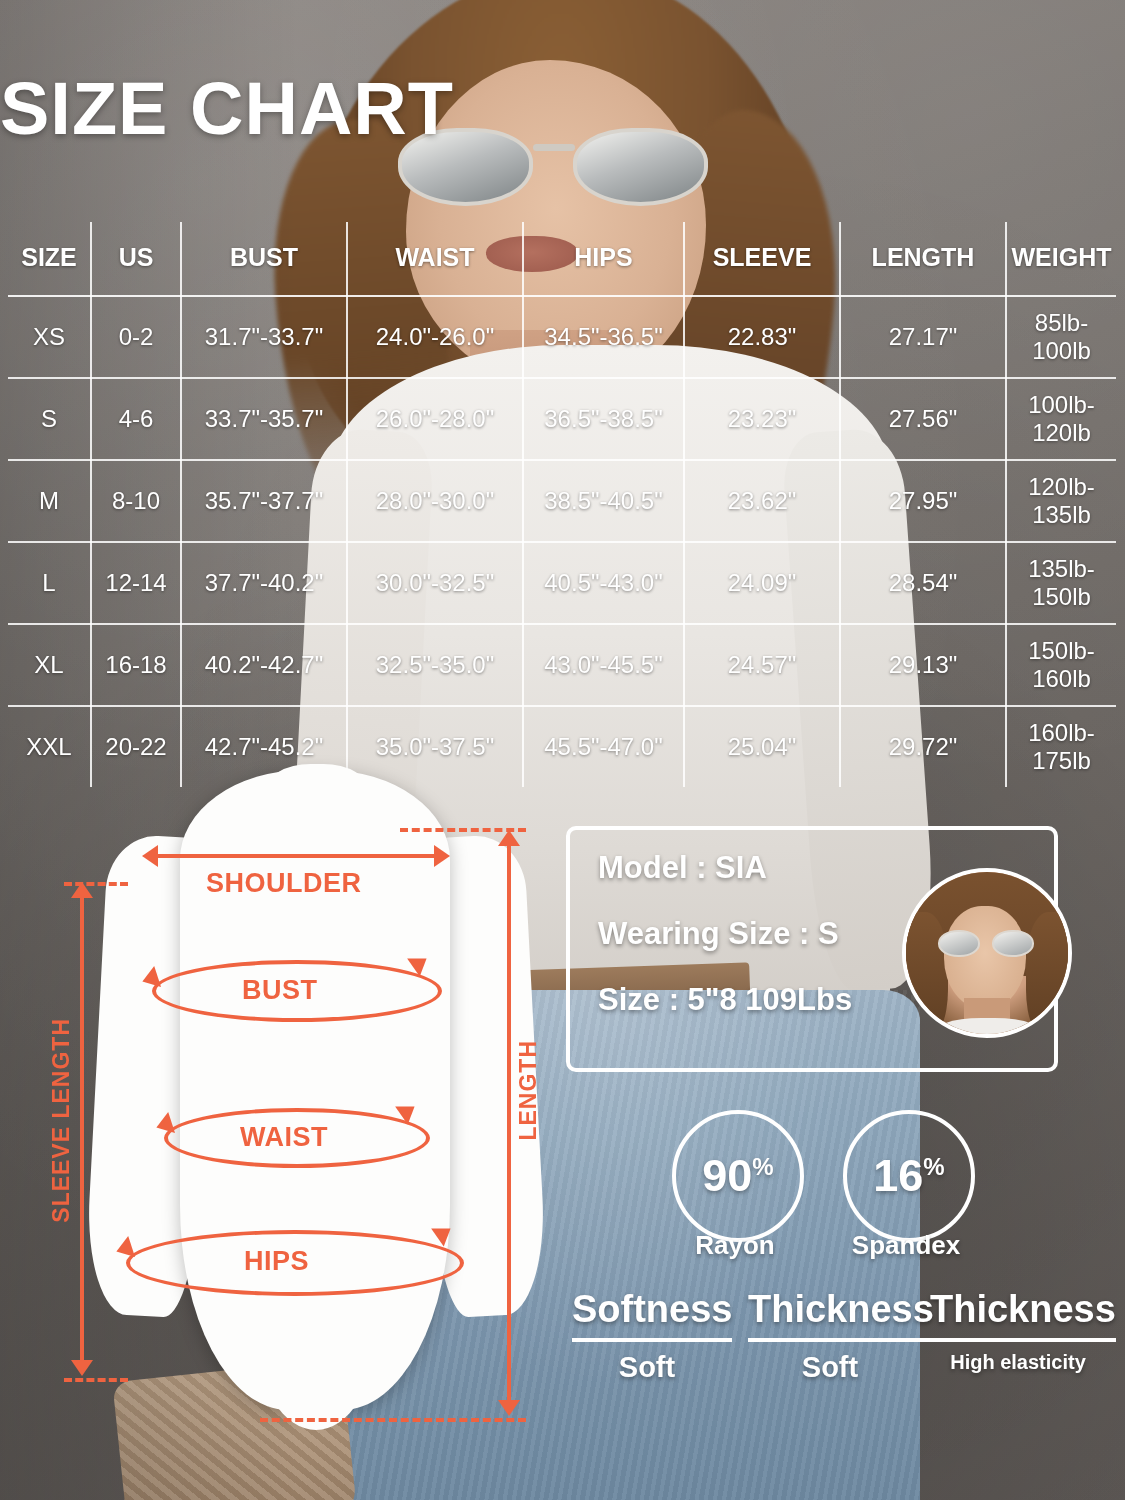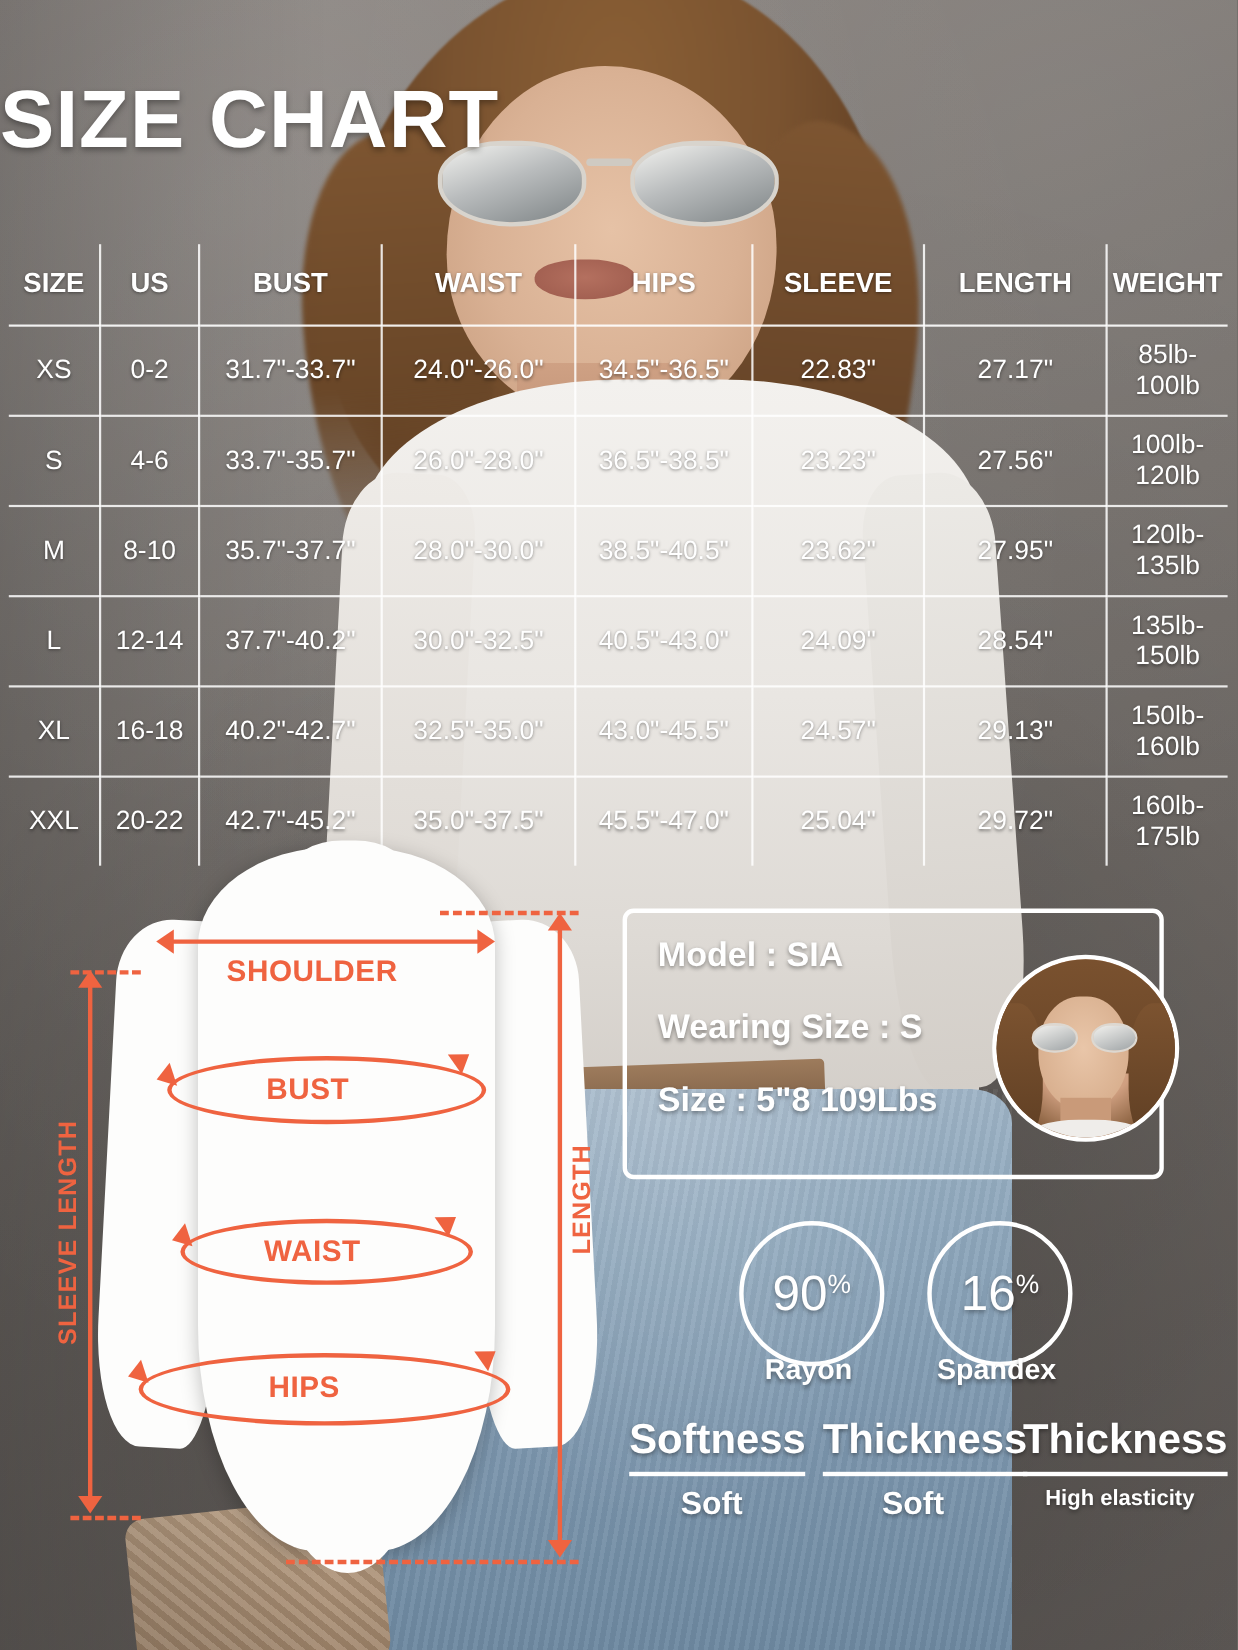--- a/index.html
+++ b/index.html
@@ -248,21 +248,21 @@
   .mp-top{
     position:absolute;left:24px;top:146px;width:116px;height:40px;
     background:#efedea;border-radius:44% 44% 0 0;
   }
 
   
   .comp-circle{
     position:absolute;width:124px;height:124px;border-radius:50%;
     border:4px solid #ffffff;display:flex;align-items:center;justify-content:center;
   }
-  .comp-num{color:#ffffff;font-weight:normal;font-size:45px;text-shadow:0 2px 4px rgba(0,0,0,.35);}
+  .comp-num{color:#ffffff;font-weight:bold;font-size:45px;text-shadow:0 2px 4px rgba(0,0,0,.35);}
   .comp-pct{font-size:24px;vertical-align:super;}
   .comp-name{
     position:absolute;color:#ffffff;font-weight:bold;font-size:26px;text-align:center;
     text-shadow:0 2px 4px rgba(0,0,0,.4);
   }
 
   
   .prop{position:absolute;text-align:center;color:#ffffff;}
   .prop-title{
     font-size:38px;font-weight:bold;padding-bottom:7px;

